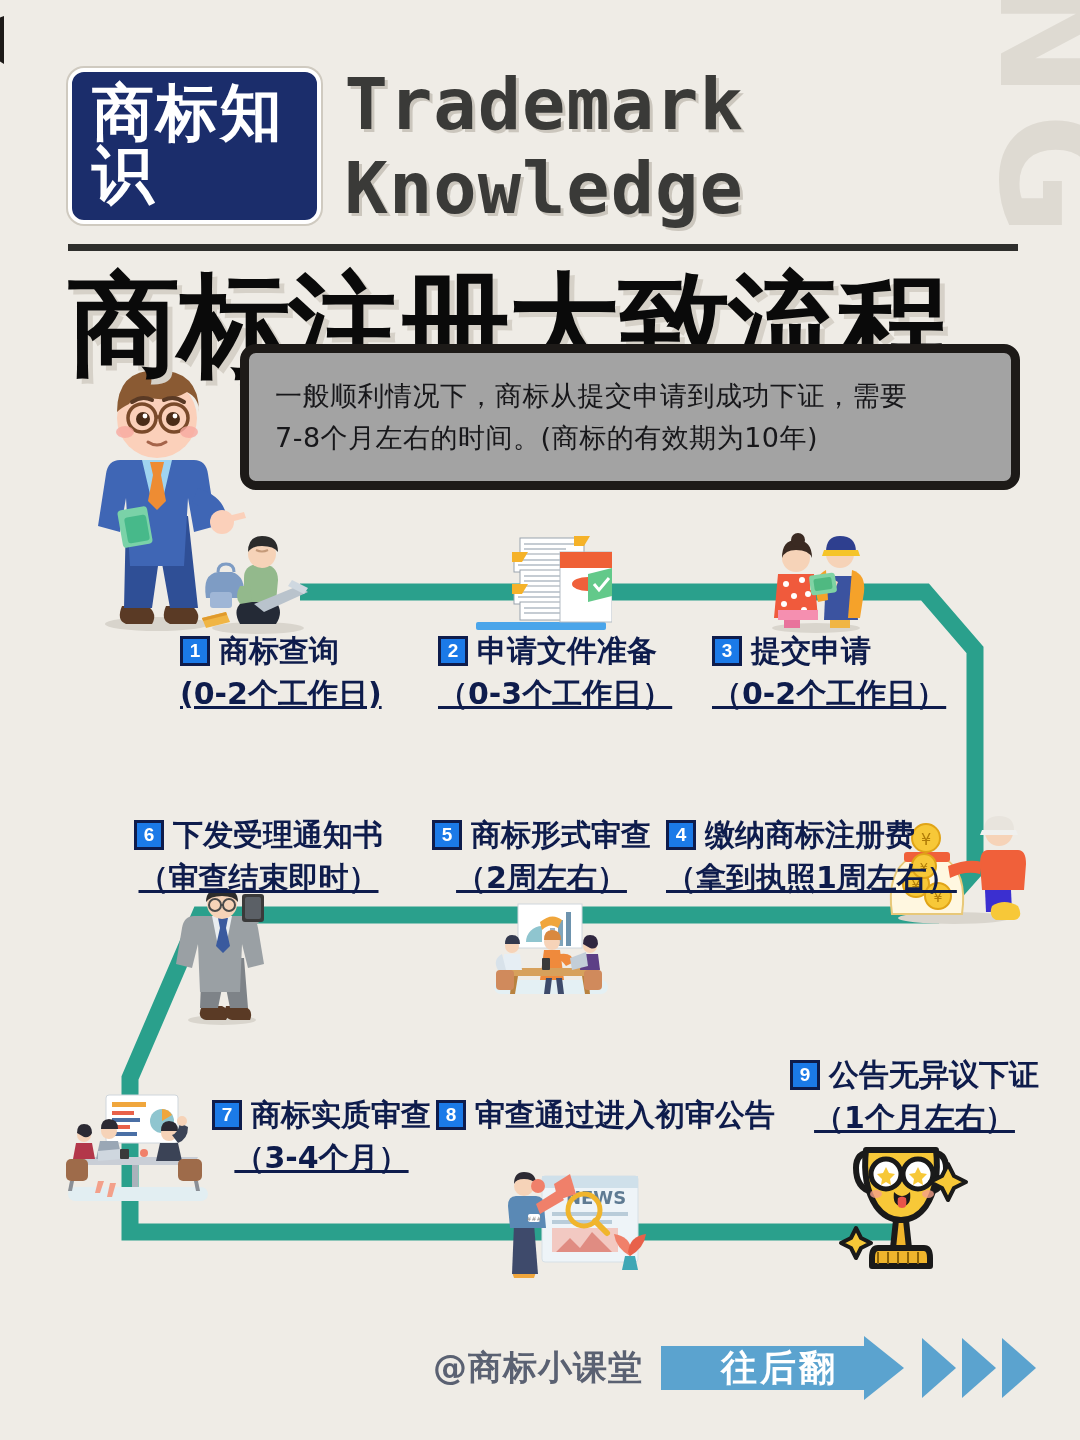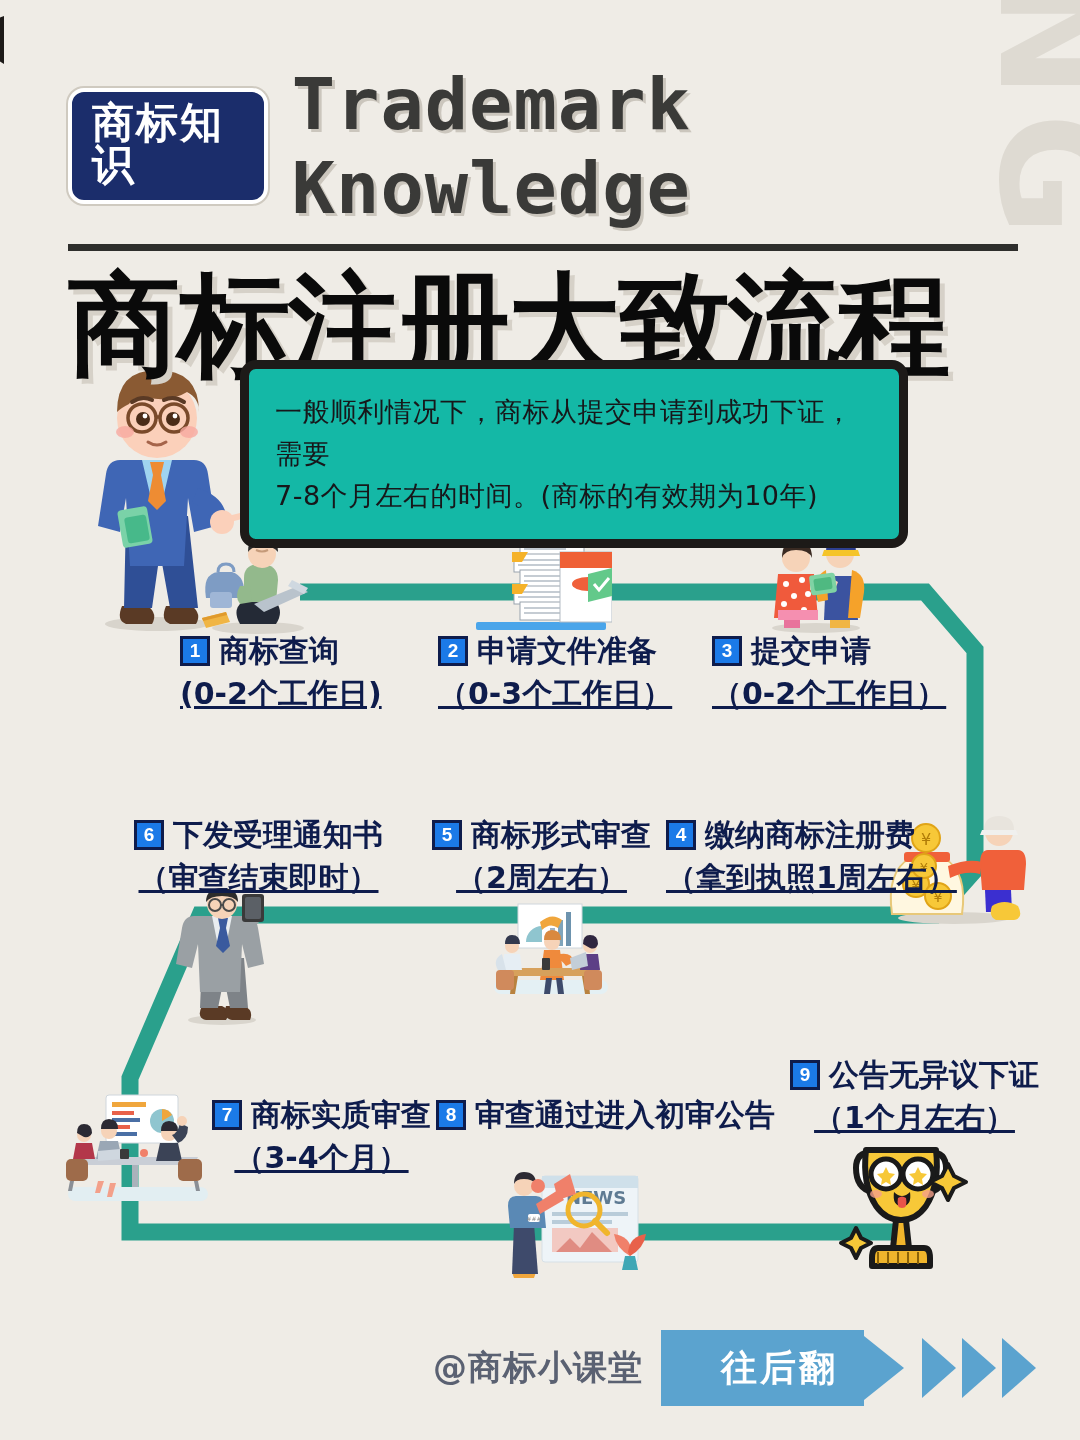--- a/index.html
+++ b/index.html
@@ -19,42 +19,42 @@
     white-space:nowrap; z-index:0; user-select:none;
     font-family:"DejaVu Sans",sans-serif;
   }
 
   
   .header{ position:absolute; left:68px; top:62px; width:950px; z-index:5; }
   .head-row{ display:flex; align-items:center; gap:24px; }
   .badge-tag{
     background:#1b2d6b; color:#fff; border:4px solid #fff;
     border-radius:16px; padding:10px 20px 14px;
-    font-size:42px; font-weight:700; letter-spacing:2px; line-height:1;
+    font-size:62px; font-weight:700; letter-spacing:2px; line-height:1;
     box-shadow:0 0 0 2px #cfcac0;
     font-family:"DejaVu Sans","Liberation Sans",sans-serif;
   }
   .head-en{
     font-size:72px; font-weight:900; color:#3a3a38; letter-spacing:1px;
     text-shadow:3px 3px 0 #cbc6bd;
     font-family:"DejaVu Sans Mono","Liberation Mono",monospace;
   }
   .rule{ height:7px; background:#2e2e2c; margin-top:14px; width:950px; }
   .main-title{
     margin-top:15px; font-size:112px; line-height:1.06; font-weight:900;
     color:#0a0a0a; letter-spacing:-2px;
     text-shadow:5px 5px 0 #d6d1c8;
     font-family:"DejaVu Sans","Liberation Sans",sans-serif;
     white-space:nowrap;
   }
 
   
   .bubble{
-    position:absolute; left:240px; top:360px; width:668px; min-height:132px;
-    background:#14b8a6; border:9px solid #1d1a18; border-radius:16px;
+    position:absolute; left:240px; top:344px; width:780px; min-height:132px;
+    background:#a3a3a3; border:9px solid #1d1a18; border-radius:16px;
     padding:22px 26px; z-index:6;
   }
   .bubble p{
     font-size:27px; line-height:1.55; color:#17171a; letter-spacing:.5px;
     font-family:"DejaVu Sans","Liberation Sans",sans-serif;
   }
   .bubble-tail{
     position:absolute; left:-44px; top:16px; width:0; height:0;
     border-top:18px solid transparent; border-bottom:30px solid transparent;
     border-right:48px solid #1d1a18; z-index:6;
@@ -89,21 +89,21 @@
 
   
   .footer{ position:absolute; left:0; bottom:40px; width:1080px; z-index:8;
            display:flex; align-items:center; justify-content:flex-end; gap:18px; padding-right:44px; }
   .handle{
     font-size:34px; font-weight:700; color:#5a6172; letter-spacing:1px;
     font-family:"DejaVu Sans","Liberation Sans",sans-serif;
   }
   .flip-banner{ position:relative; height:64px; display:flex; align-items:center; }
   .flip-body{
-    background:#5ba3cf; height:76px; display:flex; align-items:center;
+    background:#5ba3cf; height:44px; display:flex; align-items:center;
     padding:0 26px 0 60px; color:#fff; font-size:36px; font-weight:900;
     letter-spacing:3px; font-family:"DejaVu Sans","Liberation Sans",sans-serif;
   }
   .flip-head{
     width:0; height:0; border-top:32px solid transparent;
     border-bottom:32px solid transparent; border-left:40px solid #5ba3cf;
   }
   .chev{ width:0;height:0;border-top:30px solid transparent;
          border-bottom:30px solid transparent;border-left:34px solid #5ba3cf; }
   .chevs{ display:flex; gap:6px; align-items:center; }

